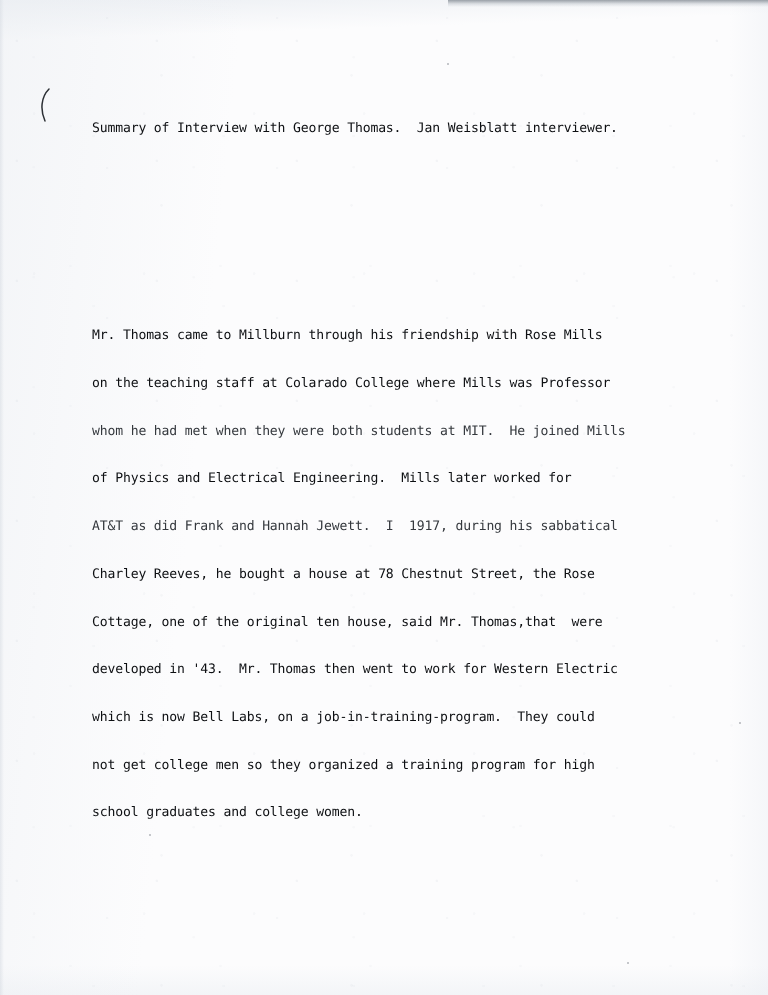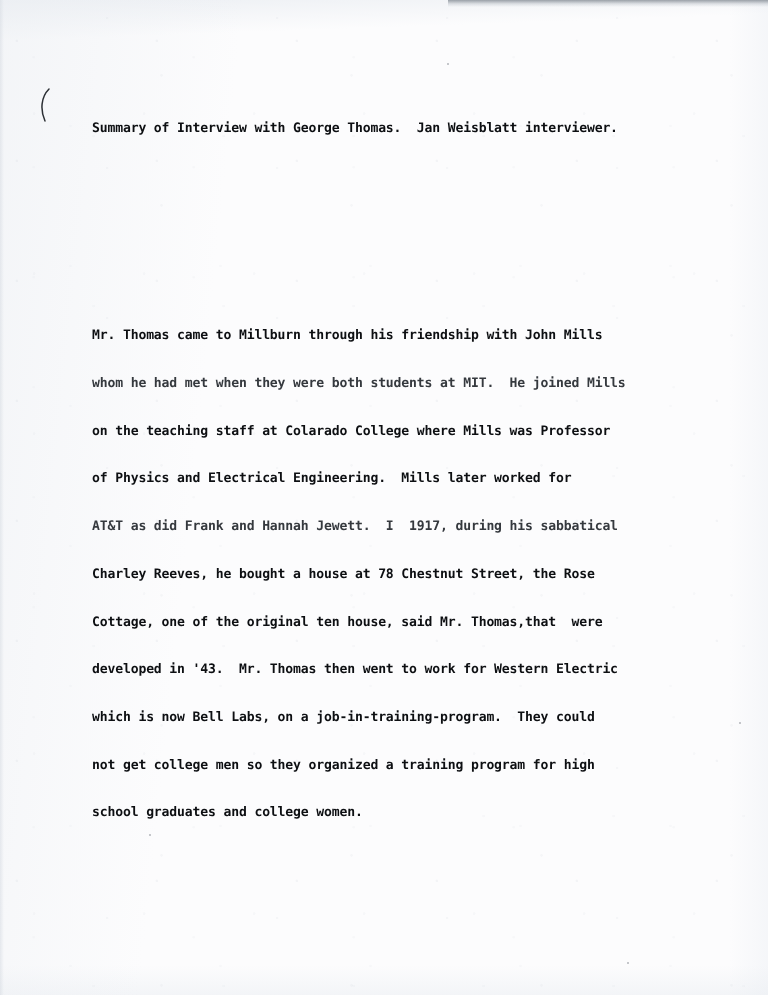--- a/index.html
+++ b/index.html
@@ -81,21 +81,20 @@
     margin: 0;
     padding: 0;
     white-space: pre;
   }
   .gap-full { height: 15.9px; }
 
   
   .line {
     display: block;
     white-space: pre;
-    font-weight: bold;
   }
   .line.ink-light { color: #35393e; }
   .line.ink-dark  { color: #0d0f12; }
 
   
   #margin-mark {
     position: absolute;
     left: 36px;
     top: 88px;
     width: 18px;
@@ -136,23 +135,23 @@
 
     
     <div class="para">
       <span class="line ink-dark">Summary of Interview with George Thomas.  Jan Weisblatt interviewer.</span>
     </div>
 
     <div class="gap-full"></div>
 
     
     <div class="para">
-      <span class="line ink-dark">Mr. Thomas came to Millburn through his friendship with John Mills</span>
+      <span class="line ink-dark">Mr. Thomas came to Millburn through his friendship with Rose Mills</span>
+      <span class="line ink-dark">on the teaching staff at Colarado College where Mills was Professor</span>
       <span class="line ink-light">whom he had met when they were both students at MIT.  He joined Mills</span>
-      <span class="line ink-dark">on the teaching staff at Colarado College where Mills was Professor</span>
       <span class="line ink-dark">of Physics and Electrical Engineering.  Mills later worked for</span>
       <span class="line ink-light">AT&amp;T as did Frank and Hannah Jewett.  I  1917, during his sabbatical</span>
       <span class="line ink-dark">Charley Reeves, he bought a house at 78 Chestnut Street, the Rose</span>
       <span class="line ink-dark">Cottage, one of the original ten house, said Mr. Thomas,that  were</span>
       <span class="line ink-dark">developed in '43.  Mr. Thomas then went to work for Western Electric</span>
       <span class="line ink-dark">which is now Bell Labs, on a job-in-training-program.  They could</span>
       <span class="line ink-dark">not get college men so they organized a training program for high</span>
       <span class="line ink-dark">school graduates and college women.</span>
     </div>
 

